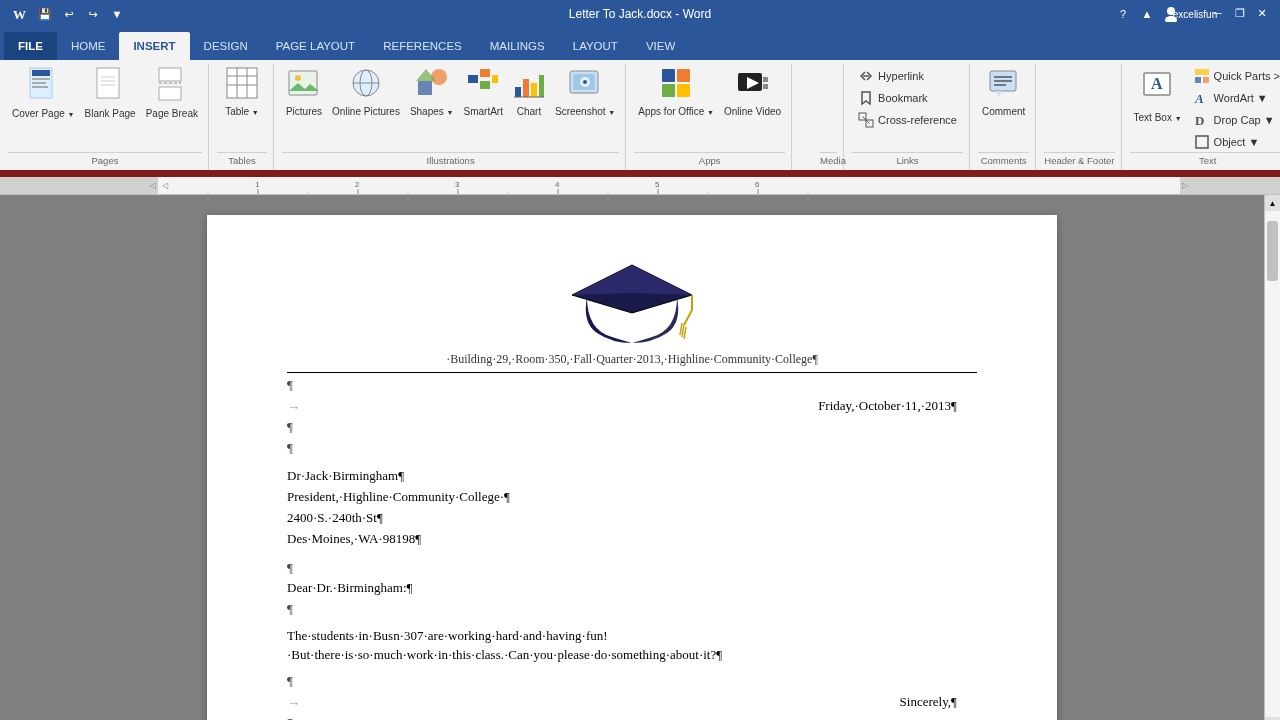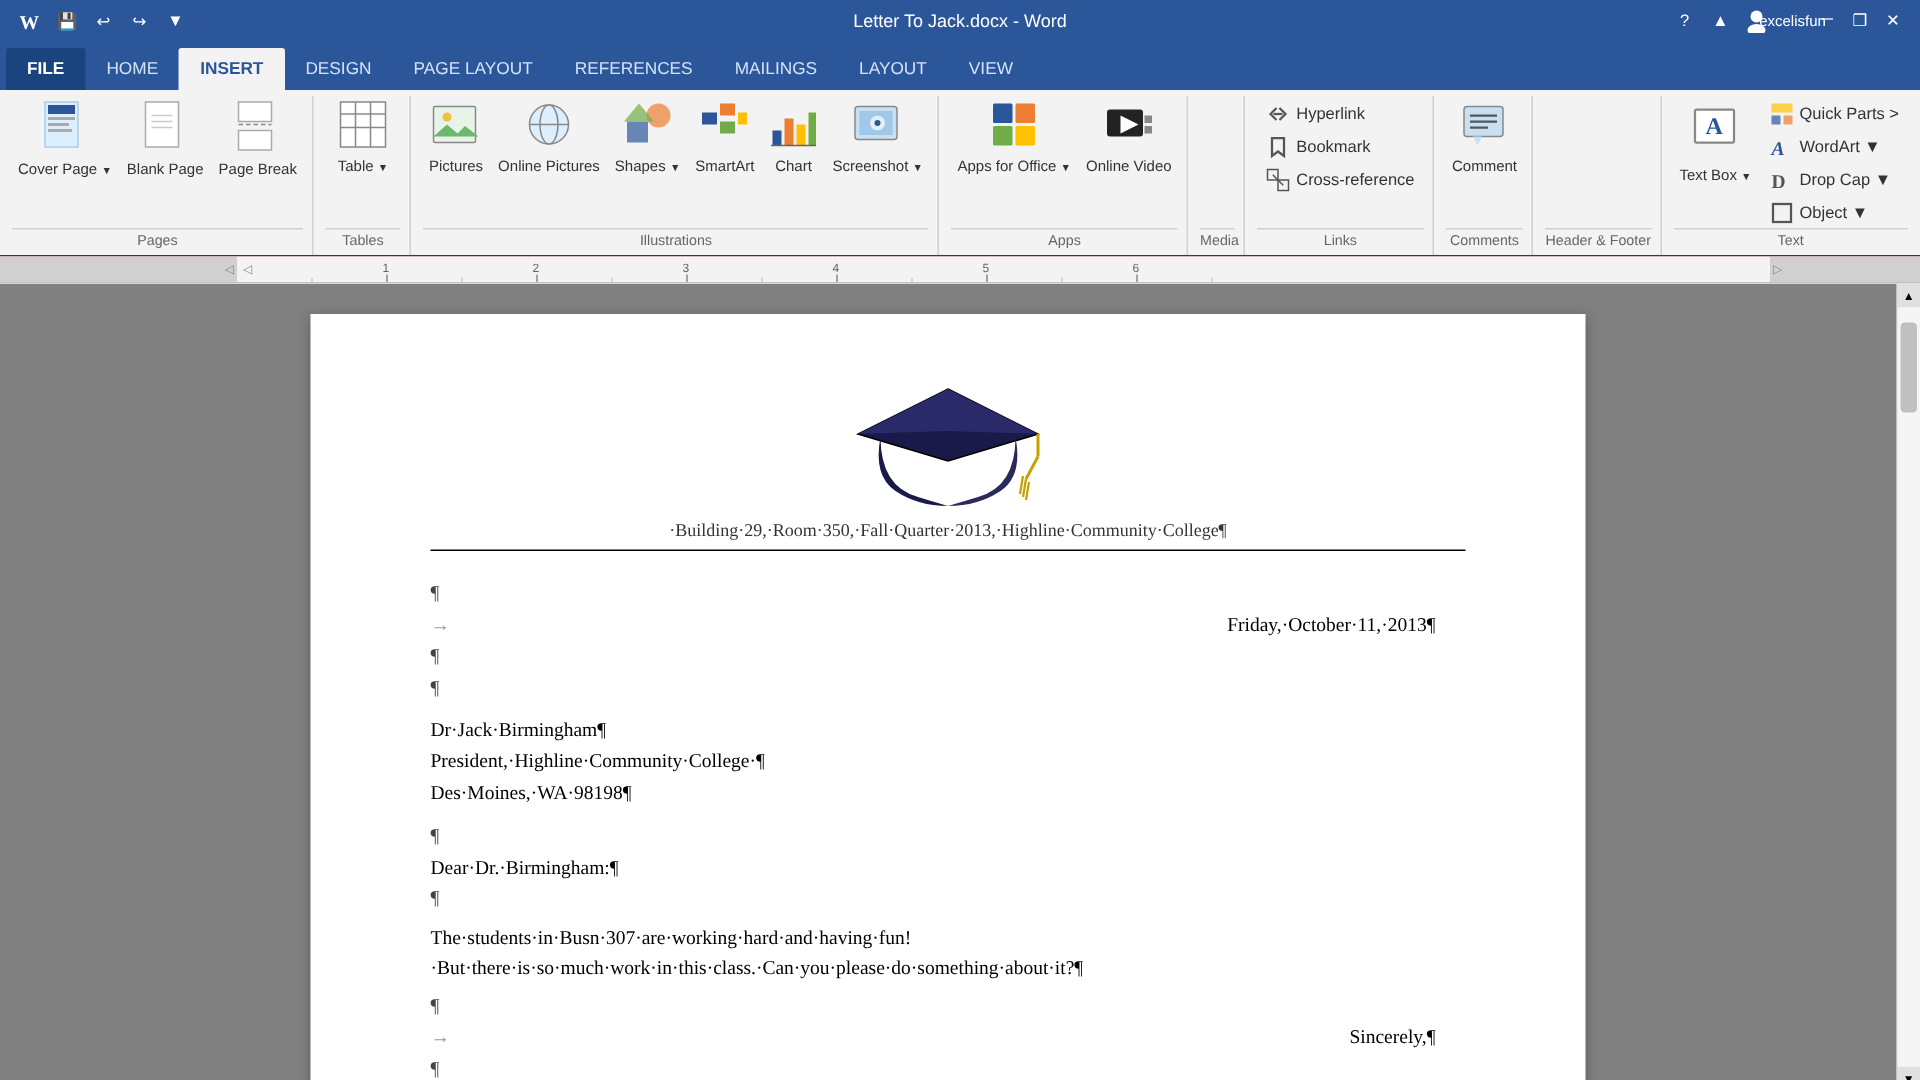--- a/index.html
+++ b/index.html
@@ -18,21 +18,21 @@
     .title-bar-left { display: flex; align-items: center; gap: 4px; }
     .title-bar-title { flex: 1; text-align: center; font-size: 12px; color: white; position: absolute; left: 50%; transform: translateX(-50%); }
     .title-bar-controls { display: flex; gap: 2px; }
     .title-bar-btn { width: 20px; height: 20px; display: flex; align-items: center; justify-content: center; cursor: pointer; font-size: 11px; color: white; }
 
     
     .quick-access { display: flex; align-items: center; gap: 2px; }
     .qa-btn { width: 22px; height: 22px; display: flex; align-items: center; justify-content: center; cursor: pointer; color: white; font-size: 11px; border-radius: 2px; }
 
     
-    .ribbon { background: #737373; border-bottom: 1px solid #7f1d1d; }
+    .ribbon { background: #737373; border-bottom: 7px solid #7f1d1d; }
 
     
     .tab-bar {
       display: flex;
       align-items: flex-end;
       background: #2b579a;
       padding: 0 4px;
       height: 32px;
     }
     .tab-item {
@@ -368,21 +368,21 @@
               <rect x="26" y="10" width="5" height="5" fill="#888"></rect>
               <rect x="26" y="17" width="5" height="5" fill="#888"></rect>
             </svg>
           </div>
           <div class="label">Online Video</div>
         </div>
       </div>
       <div class="ribbon-group-label">Apps</div>
     </div>
 
-    <div class="ribbon-group" style="min-width:30px;">
+    <div class="ribbon-group" style="min-width:30px;margin-left:20px;">
       <div class="ribbon-group-label">Media</div>
     </div>
 
     <div class="ribbon-group">
       <div class="ribbon-buttons">
         <div class="rb-col">
           <div class="rb-btn-sm">
             <svg width="16" height="16" viewBox="0 0 16 16">
               <path d="M7 4l-4 4 4 4" fill="none" stroke="#555" stroke-width="1.5"></path>
               <path d="M9 4l4 4-4 4" fill="none" stroke="#555" stroke-width="1.5"></path>
@@ -531,38 +531,39 @@
 
           <line x1="130" y1="40" x2="130" y2="55" stroke="#c8a000" stroke-width="2"></line>
           <line x1="130" y1="55" x2="122" y2="70" stroke="#c8a000" stroke-width="2"></line>
 
           <line x1="120" y1="68" x2="118" y2="80" stroke="#c8a000" stroke-width="1.5"></line>
           <line x1="122" y1="70" x2="120" y2="82" stroke="#c8a000" stroke-width="1.5"></line>
           <line x1="124" y1="72" x2="122" y2="84" stroke="#c8a000" stroke-width="1.5"></line>
         </svg>
       </div>
 
-      <div style="border-bottom:1px solid #000; text-align:center; font-size:12px; color:#333; padding-bottom:3px; margin-bottom:18px;">
+      <div style="border-bottom:1px solid #000; text-align:center; font-size:12px; color:#333; padding-bottom:3px; margin-bottom:2px;">
         <span>·Building·29,·Room·350,·Fall·Quarter·2013,·Highline·Community·College¶</span>
       </div>
 
       <div style="font-family:'Times New Roman',serif; font-size:13px;">
         <div><span class="para-mark">¶</span></div>
 
         <div style="display:flex; gap:8px;">
           <span class="tab-arrow" style="color:#999;">→</span>
           <span style="flex:1; text-align:right; padding-right:20px;">Friday,·October·11,·2013¶</span>
         </div>
 
         <div><span class="para-mark">¶</span></div>
         <div><span class="para-mark">¶</span></div>
 
         <div class="address-block">
           <p>Dr·Jack·Birmingham¶</p>
           <p>President,·Highline·Community·College·¶</p>
+          <p>2400·S.·240th·St¶</p>
           <p>Des·Moines,·WA·98198¶</p>
         </div>
 
         <div><span class="para-mark">¶</span></div>
 
         <div>Dear·Dr.·Birmingham:¶</div>
 
         <div><span class="para-mark">¶</span></div>
 
         <div class="body-text">The·students·in·Busn·307·are·working·hard·and·having·fun!·But·there·is·so·much·work·in·this·class.·Can·you·please·do·something·about·it?¶</div>

